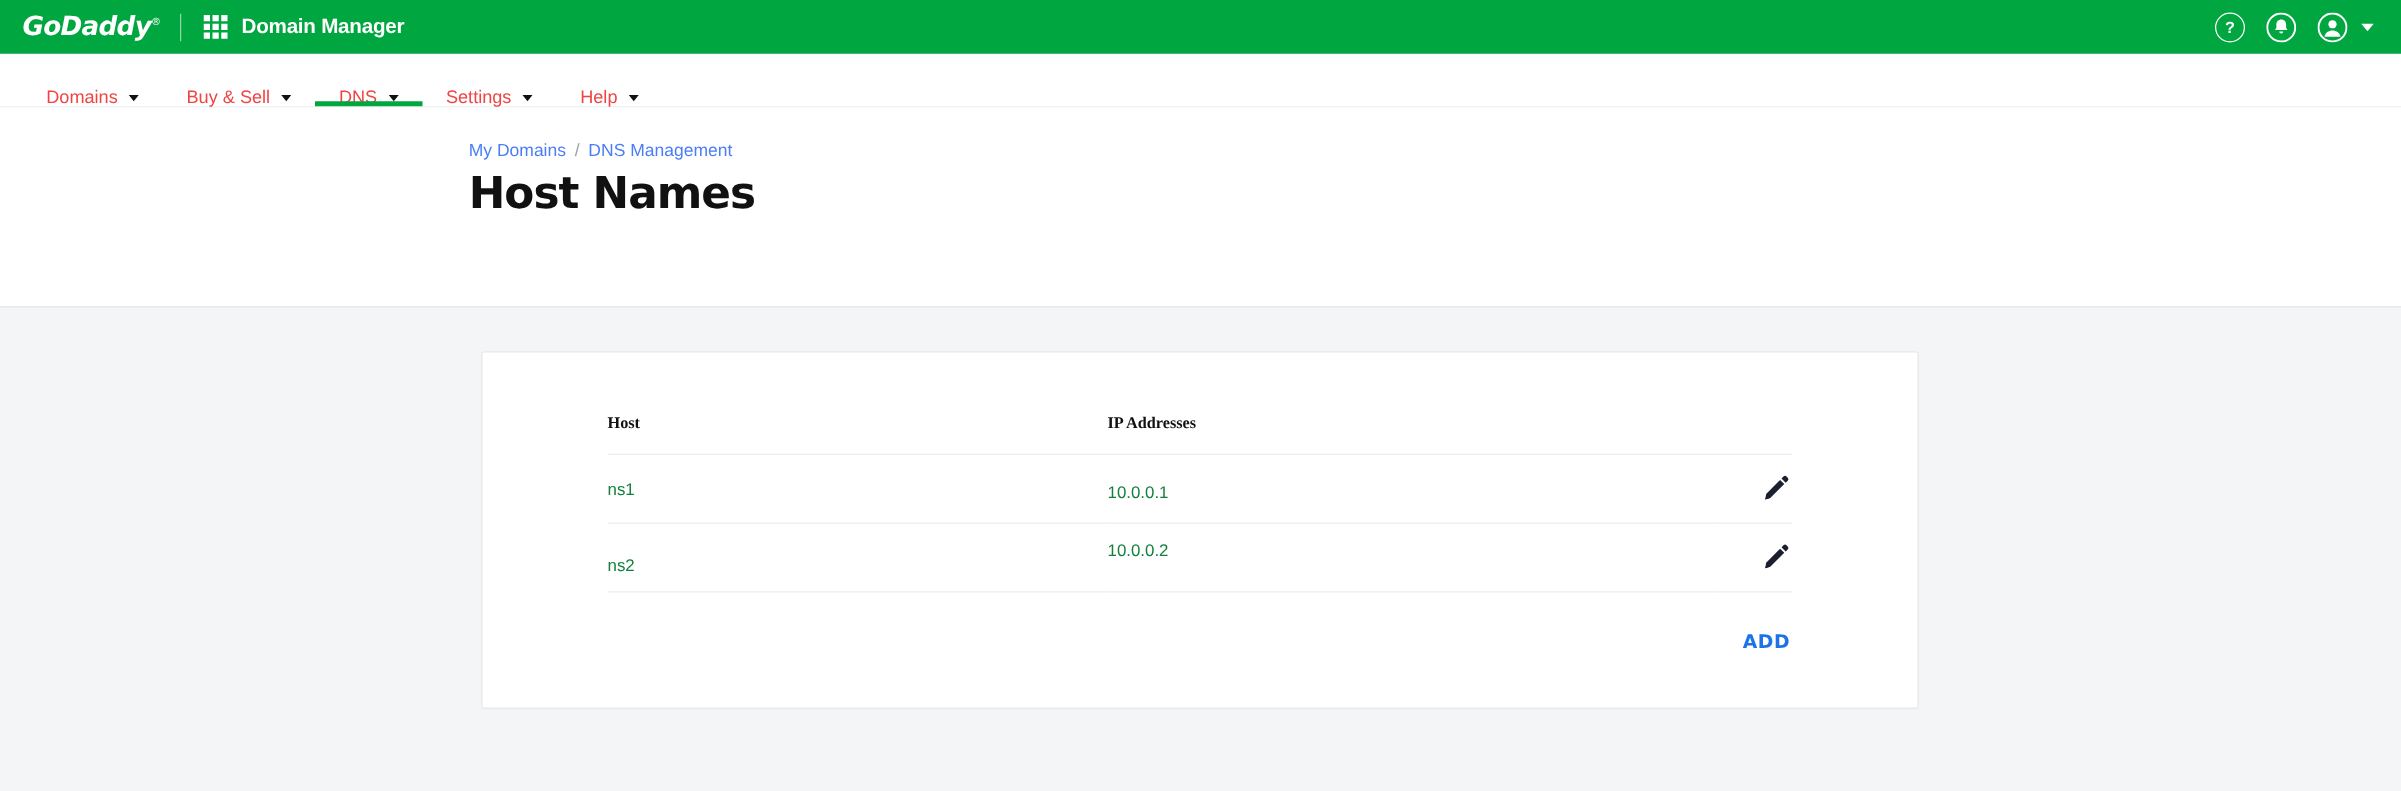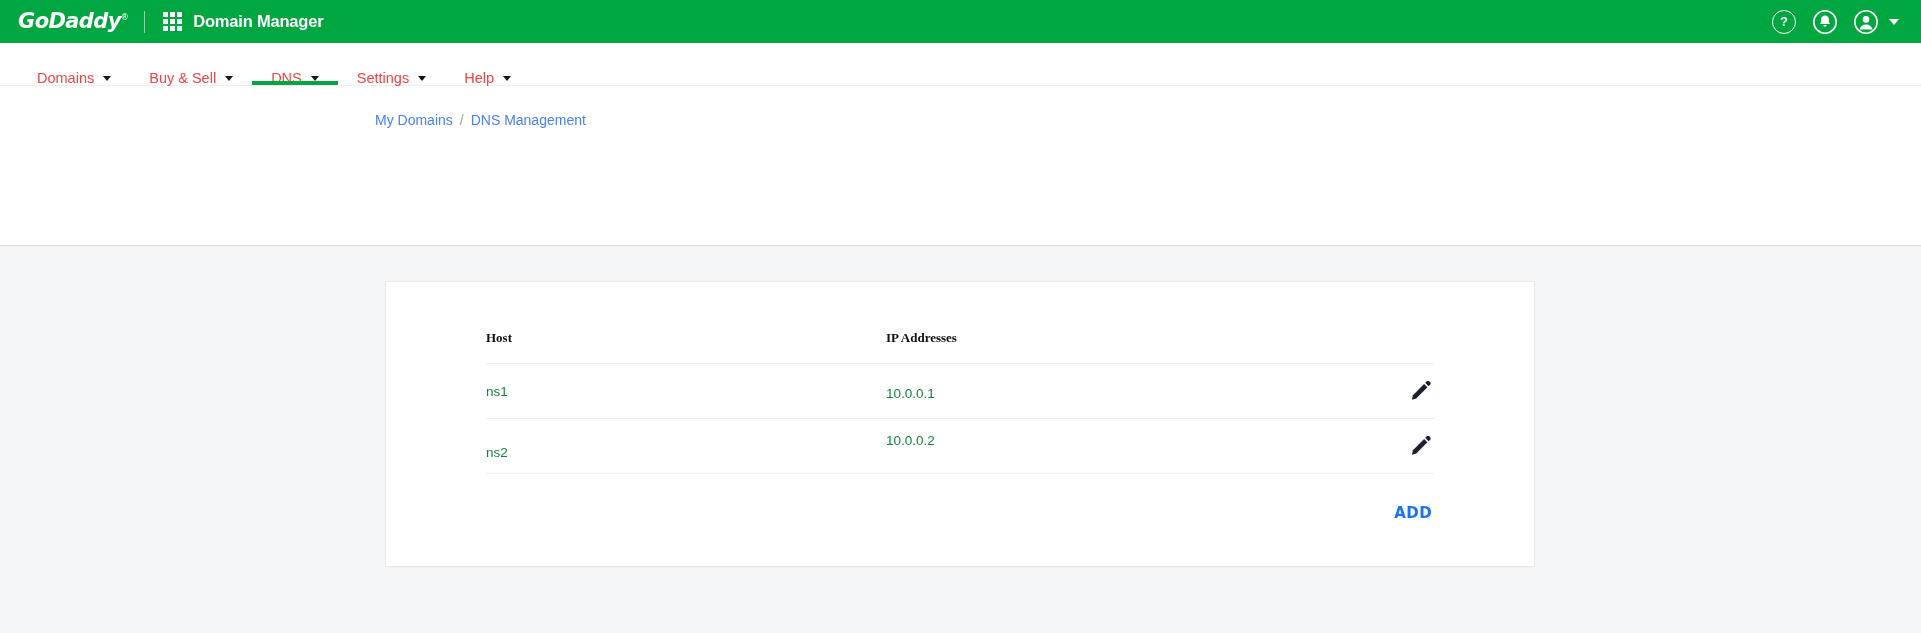--- a/index.html
+++ b/index.html
@@ -287,20 +287,21 @@
 </div>
 
 <div class="pagehead">
 
   <div class="breadcrumb">
     <a>My Domains</a>
     <span class="sep">/</span>
     <a>DNS Management</a>
   </div>
 
+  <h1 class="page-title">Host Names</h1>
 </div>
 
 <div class="content">
   <div class="card">
 
     <table class="hosts">
       <thead>
         <tr>
           <th class="c-host">Host</th>
           <th class="c-ip">IP Addresses</th>

